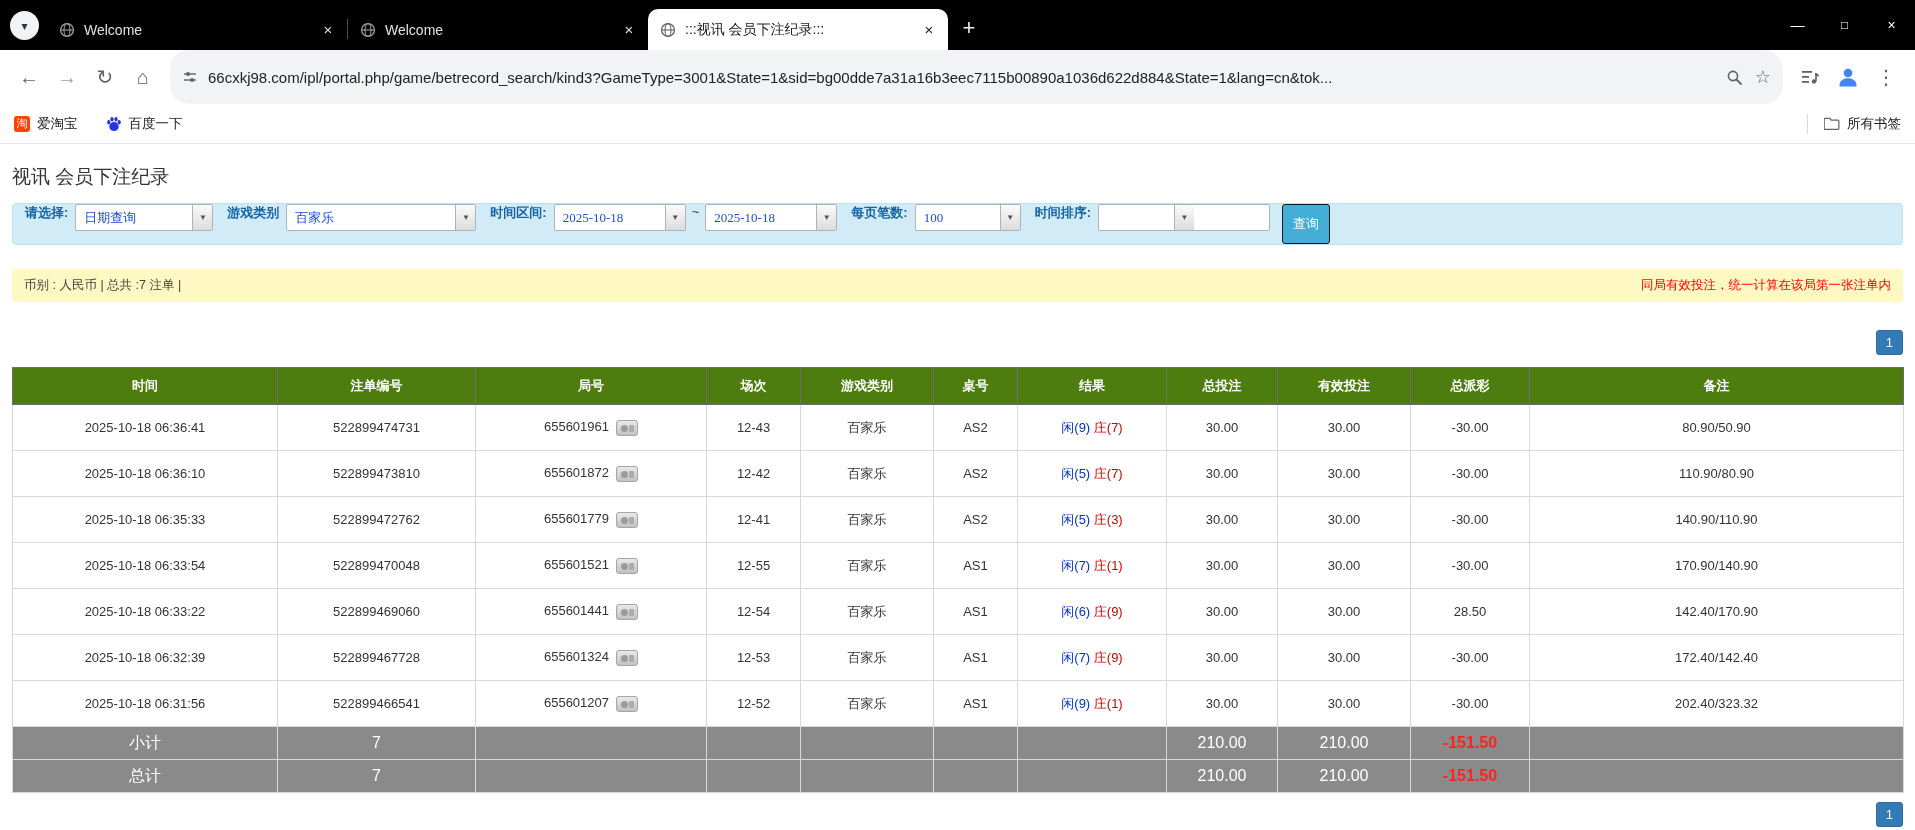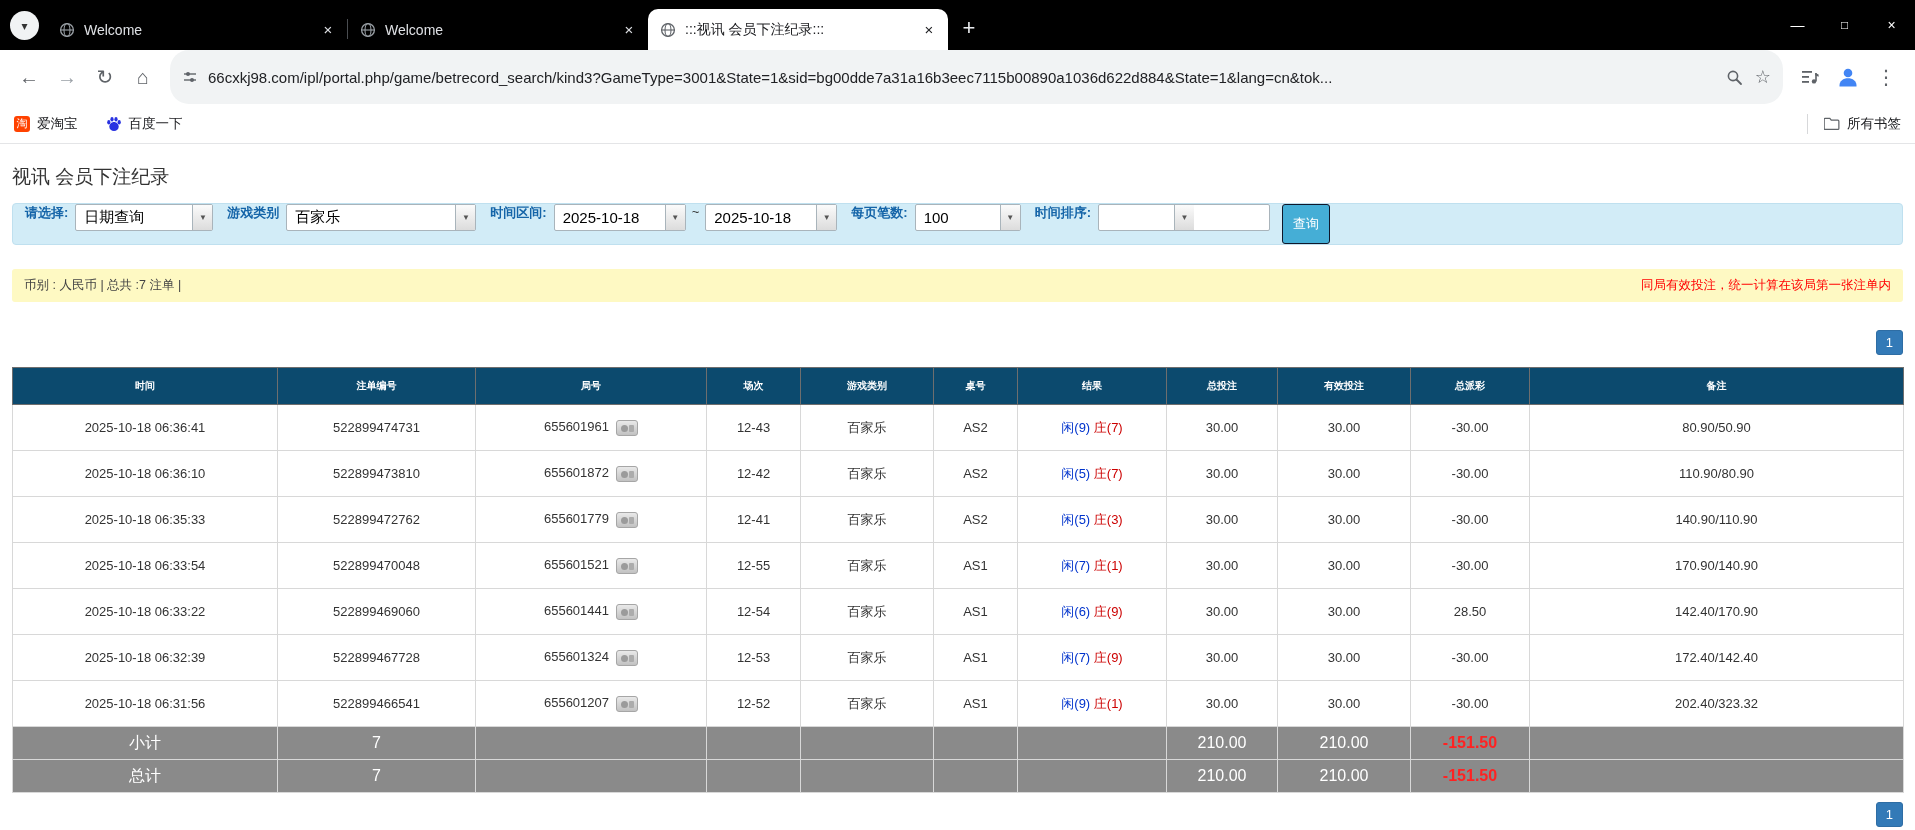--- a/index.html
+++ b/index.html
@@ -37,35 +37,35 @@
   .all-bookmarks { display:flex; align-items:center; gap:7px; cursor:pointer; }
 
   
   .content { padding:0 12px; }
   .page-title { font-size:19px; color:#333; margin-top:20px; font-weight:400; }
 
   .filter-bar { margin-top:13px; background:#d2ecf7; border:1px solid #bfe0ef; border-radius:4px; height:42px; display:flex; padding:0 12px; font-size:13px; }
   .filter-label { color:#1464a8; font-weight:700; margin:0 7px 0 14px; white-space:nowrap; }
   .filter-label:first-child { margin-left:0; }
   .combo { background:#fff; border:1px solid #a9b4bb; height:27px; display:flex; align-items:center; border-radius:2px; cursor:pointer; }
-  .combo-value { padding:0 8px; font-size:15px; color:#000000; flex:1; white-space:nowrap; overflow:hidden; }
+  .combo-value { padding:0 8px; font-size:13px; color:#1d4ed8; flex:1; white-space:nowrap; overflow:hidden;font-family:Liberation Serif, serif; }
   .combo-btn { width:20px; height:100%; border-left:1px solid #a9b4bb; background:linear-gradient(#fbfbfb,#dcdcdc); display:flex; align-items:center; justify-content:center; font-size:8px; color:#555; }
   .w-qtype { width:138px; } .w-game { width:190px; } .w-date { width:132px; } .w-size { width:106px; } .w-sort { width:172px;flex-direction:column; }
   .tilde { margin:0 6px; color:#333; }
   .search-btn { margin-left:12px; background:#45aed6; border:1px solid #0f172a; color:#fff; font-size:13px; padding:5px 10px; border-radius:3px; cursor:pointer; }
 
   .summary-bar { margin-top:24px; background:#fef9c3; border-radius:3px; height:33px; display:flex; align-items:center; justify-content:space-between; padding:0 12px; font-size:12.5px; color:#444; }
   .summary-note { color:#f00; }
 
   .pagination-row { display:flex; justify-content:flex-end; margin-top:28px; }
   .pagination-row.bottom { margin-top:9px; }
   .page-box { background:#337ab7; color:#fff; font-size:13px; padding:4px 9px; border-radius:3px; border:1px solid #2e6da4; cursor:pointer; }
 
   .bet-table { width:100%; border-collapse:collapse; margin-top:12px; table-layout:fixed; }
-  .bet-table th { background:#0c4a6e; color:#fff; font-size:10px; font-weight:700; height:37px; border:1px solid #6e6e6e; }
+  .bet-table th { background:#4d7c0f; color:#fff; font-size:13px; font-weight:700; height:37px; border:1px solid #6e6e6e; }
   .bet-table td { border:1px solid #d8d8d8; height:46px; text-align:center; font-size:13px; color:#333; background:#fff; }
   .round-cell .replay-icon { display:inline-block; width:22px; height:16px; background:linear-gradient(#e9e9e9,#c2c2c2); border:1px solid #a6a6a6; border-radius:3px; vertical-align:middle; margin-left:7px; position:relative; cursor:pointer; }
   .replay-icon::before { content:""; position:absolute; left:4px; top:4px; width:7px; height:7px; border-radius:50%; background:#9b9b9b; }
   .replay-icon::after { content:""; position:absolute; right:3px; top:4px; width:5px; height:7px; background:#acacac; border-radius:1px; }
   .link-blue { color:#0066cc; cursor:pointer; }
   .neg { color:#ff0000; }
   .player { color:#0033cc; }
   .banker { color:#cc0000; }
   .bet-table tfoot td { background:#8a8a8a; color:#fff; height:33px; font-size:16px; }
   .bet-table tfoot td.neg { color:#ff2222; font-weight:700; }

